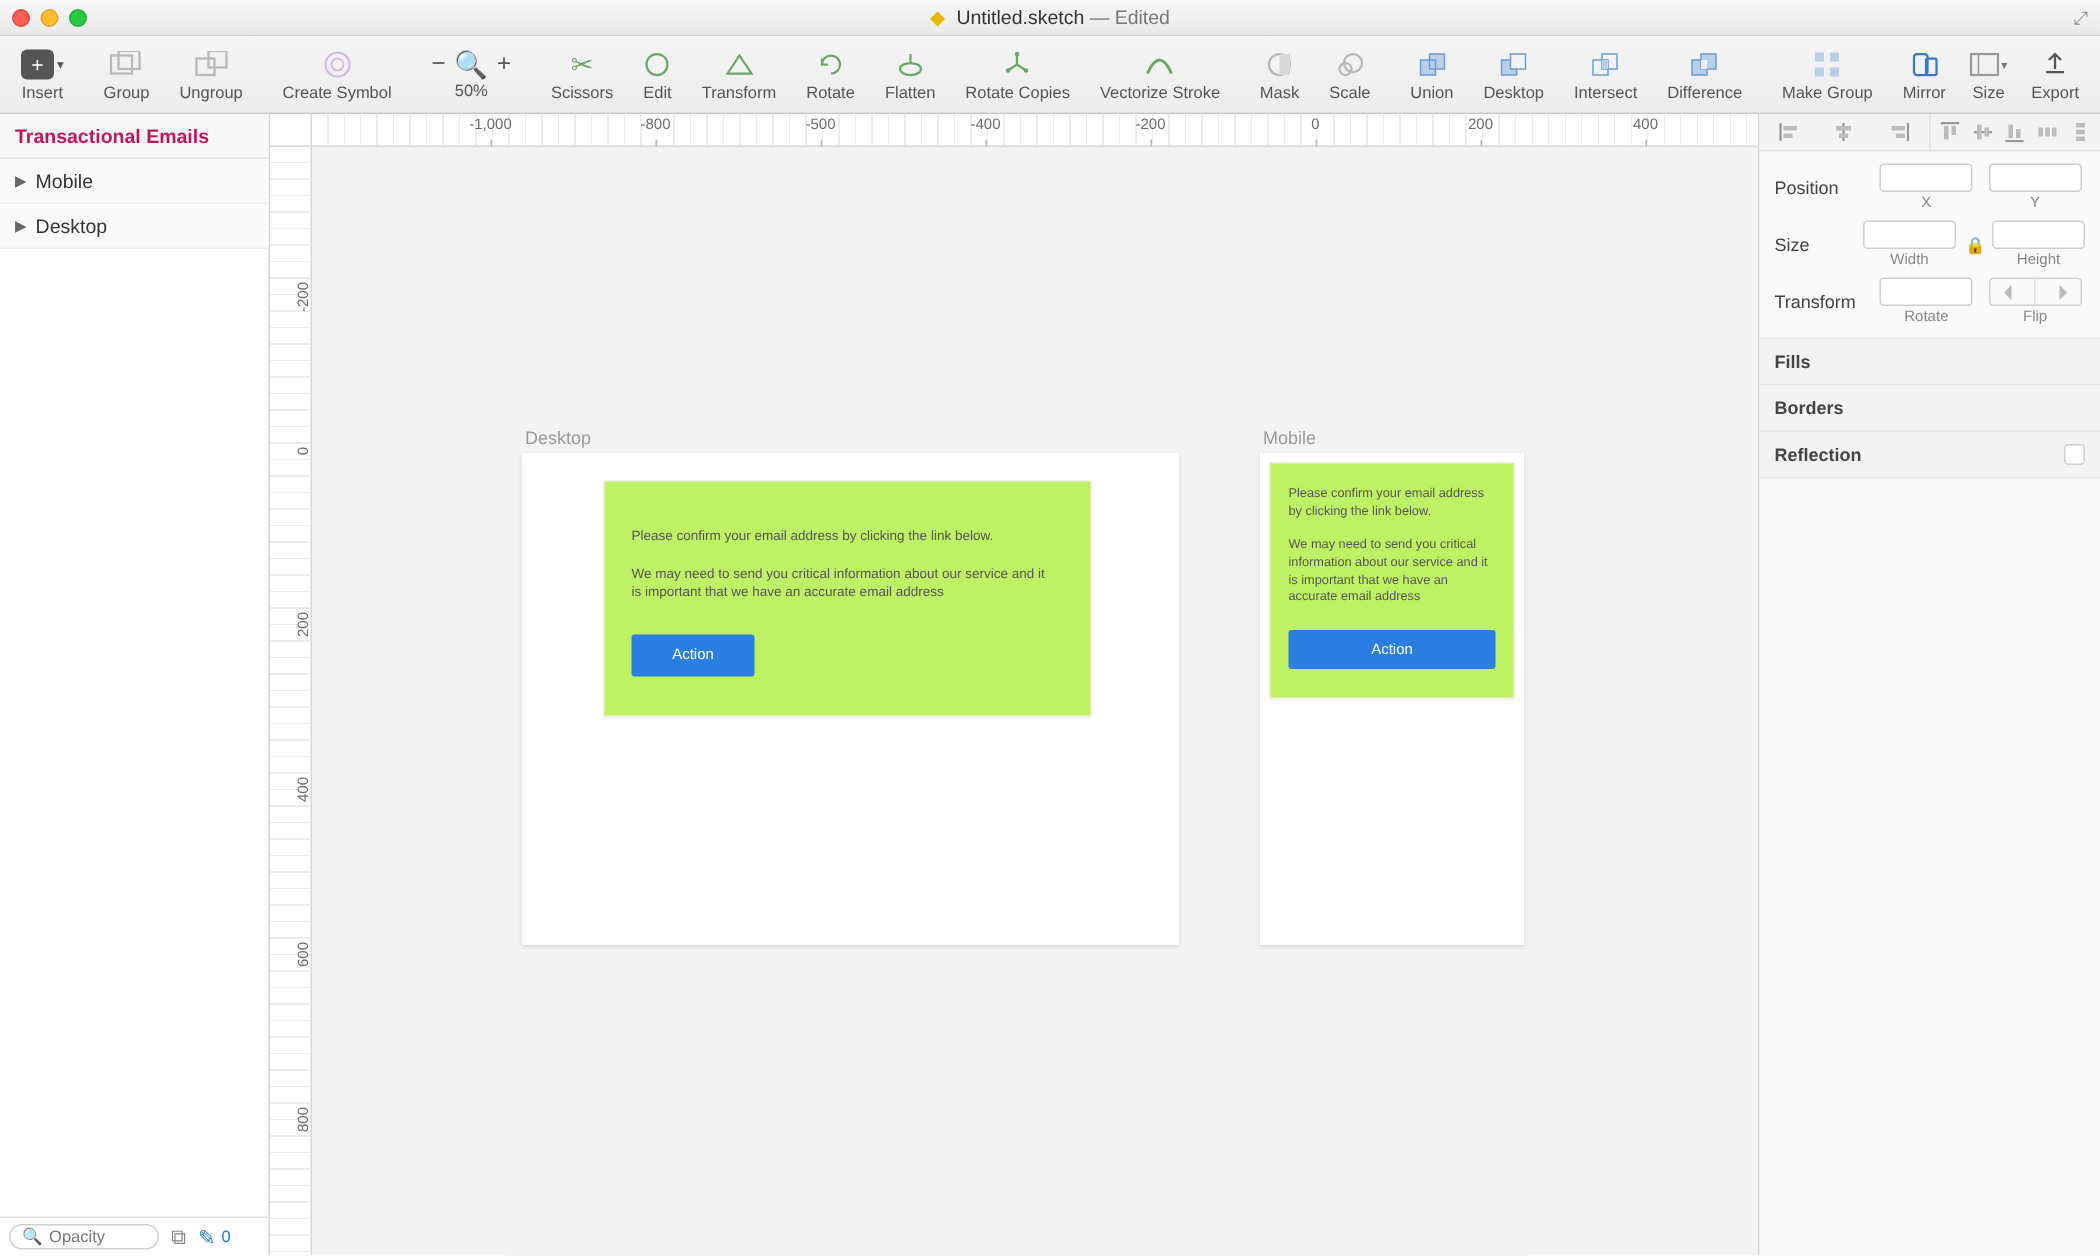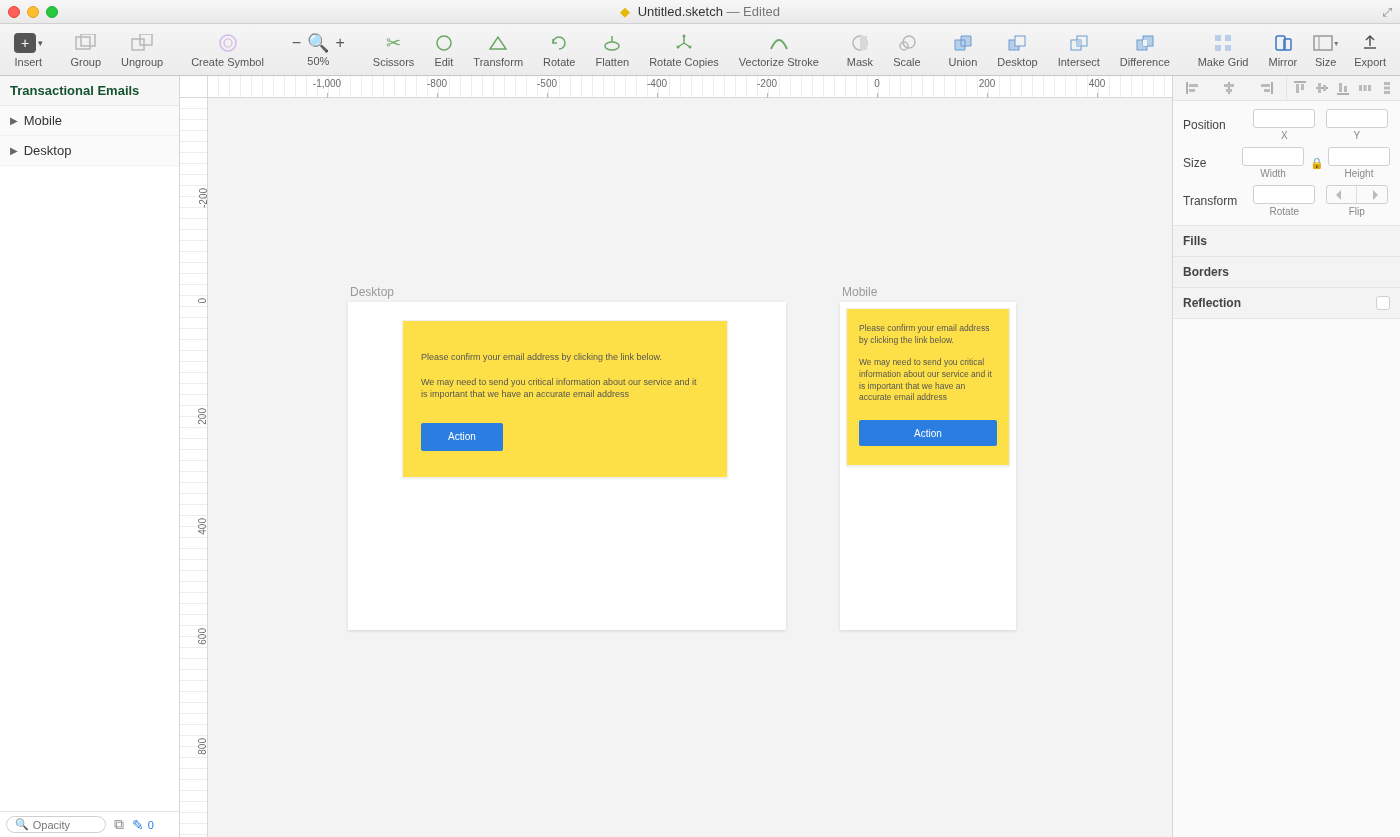--- a/index.html
+++ b/index.html
@@ -31,21 +31,21 @@
 .ic.gray { color:#888; }
 .ic.blue { color:#3a78c8; }
 .ic.purple { color:#b89ad6; }
 .tb-right { margin-left:auto; display:flex; }
 
 
 .body { display:flex; height: calc(837px - 24px - 52px); }
 
 
 .sidebar-left { width:180px; border-right:1px solid #d6d6d6; background:#fff; display:flex; flex-direction:column; }
-.sl-header { font-size:13px; font-weight:600; color:#14532d; padding:7px 10px; border-bottom:1px solid #e8e8e8; background:#f7f7f7;}
+.sl-header { font-size:13px; font-weight:600; color:#be185d; padding:7px 10px; border-bottom:1px solid #e8e8e8; background:#f7f7f7;}
 .sl-item { display:flex; align-items:center; gap:6px; padding:7px 10px; font-size:13px; color:#333; border-bottom:1px solid #f0f0f0; background:#fafafa;}
 .sl-item .tri { font-size:10px; color:#666; }
 .sl-footer { margin-top:auto; display:flex; align-items:center; gap:8px; padding:4px 6px; border-top:1px solid #e4e4e4; }
 .filter-box { flex:0 0 auto; display:flex; align-items:center; gap:4px; border:1px solid #cfcfcf; border-radius:11px; padding:1px 8px; font-size:11px; color:#777; width:100px; background:#fff;}
 .filter-box .sic { font-size:11px; }
 .sl-footer .mini-ic { color:#888; font-size:14px; }
 .sl-footer .mini-ic.blue { color:#2a7de1; }
 .sl-footer .cnt { font-size:11px; color:#2a7de1; margin-left:-4px;}
 
 
@@ -58,21 +58,21 @@
 .ruler-h .minor { position:absolute; bottom:0; height:100%; left:0; right:0; background: repeating-linear-gradient(to right, transparent 0 10px, #e8e8e8 10px 11px); opacity:0.8;}
 .ruler-v { position:absolute; top:22px; left:0; width:28px; bottom:0; background:#fff; border-right:1px solid #d8d8d8; }
 .ruler-v .minor { position:absolute; right:0; top:0; bottom:0; width:100%; background: repeating-linear-gradient(to bottom, transparent 0 10px, #e8e8e8 10px 11px); opacity:0.8;}
 .ruler-v .tick { position:absolute; right:0; width:28px; }
 .ruler-v .tick .num { font-size:10px; color:#6b6b6b; position:absolute; right:4px; transform: translateY(-50%) rotate(-90deg); transform-origin: right center; }
 .ruler-corner { position:absolute; top:0; left:0; width:28px; height:22px; background:#fff; border-right:1px solid #d8d8d8; border-bottom:1px solid #d8d8d8;}
 .canvas { position:absolute; top:22px; left:28px; right:0; bottom:0; background:#f3f3f3; }
 
 .artboard-label { position:absolute; font-size:12px; color:#9a9a9a; }
 .artboard { position:absolute; background:#fff; box-shadow:0 1px 3px rgba(0,0,0,0.12);}
-.card { position:absolute; background:#fde047; box-shadow:0 1px 2px rgba(0,0,0,0.08); border:1px solid #f0f0f0;}
+.card { position:absolute; background:#bef264; box-shadow:0 1px 2px rgba(0,0,0,0.08); border:1px solid #f0f0f0;}
 .card-text { font-size:9px; color:#555; line-height:1.4; }
 .btn-action { background:#2a7de1; color:#fff; font-size:10px; display:flex; align-items:center; justify-content:center; border-radius:2px; }
 
 
 .inspector { width:228px; border-left:1px solid #d6d6d6; background:#fafafa; display:flex; flex-direction:column; font-size:12px; color:#444;}
 .insp-align { display:flex; border-bottom:1px solid #e4e4e4; background:#f3f3f3;}
 .insp-align .half { flex:1; display:flex; justify-content:space-around; padding:4px 2px;}
 .insp-align .half + .half { border-left:1px solid #e4e4e4;}
 .align-ic { width:16px; height:16px; color:#999; display:flex; align-items:center; justify-content:center;}
 .insp-section { padding:8px 10px; border-bottom:1px solid #e6e6e6; }
@@ -275,21 +275,21 @@
   <div class="tb-sep"></div>
   <div class="tb-btn">
       <div class="ic blue">
         <svg width="18" height="18">
           <rect x="1" y="1" width="6" height="6" fill="#b8cfe8"></rect>
           <rect x="11" y="1" width="6" height="6" fill="#b8cfe8"></rect>
           <rect x="1" y="11" width="6" height="6" fill="#b8cfe8"></rect>
           <rect x="11" y="11" width="6" height="6" fill="#b8cfe8"></rect>
         </svg>
       </div>
-      <div class="lbl">Make Grid</div>
+      <div class="lbl">Make Group</div>
     </div>
 
   <div class="tb-right">
     <div class="tb-btn">
         <div class="ic">
           <svg width="20" height="18">
             <rect x="3" y="2" width="9" height="14" rx="2" fill="none" stroke="#3a78c8" stroke-width="1.5"></rect>
             <rect x="11" y="5" width="7" height="11" rx="1" fill="none" stroke="#3a78c8" stroke-width="1.5"></rect>
           </svg>
         </div>

